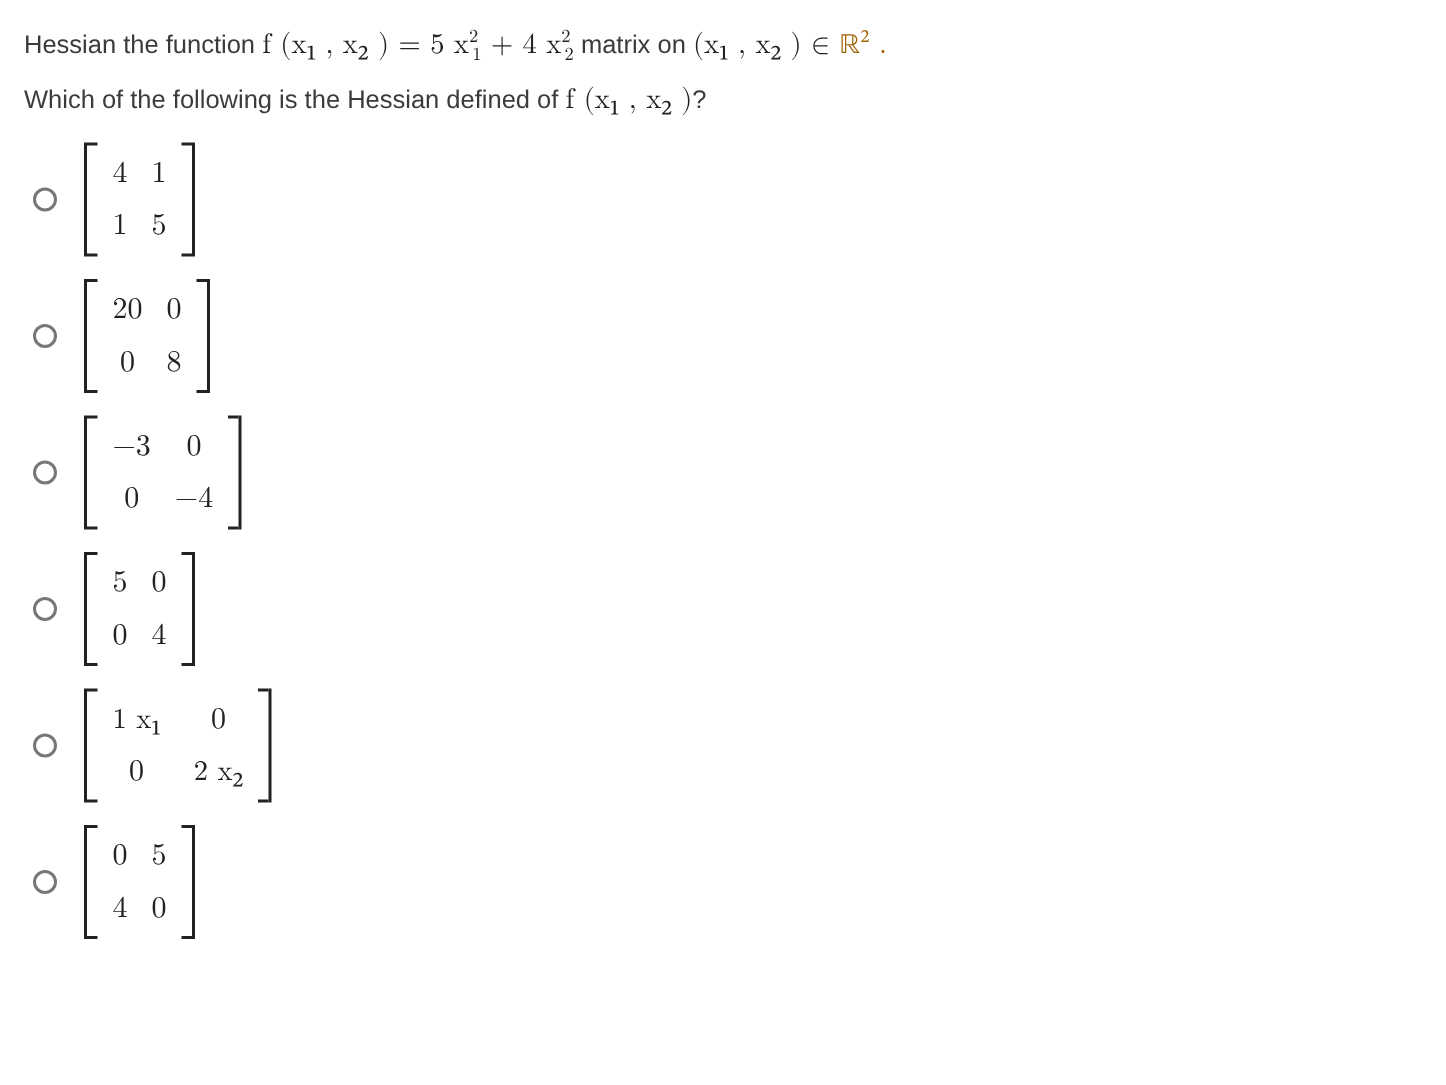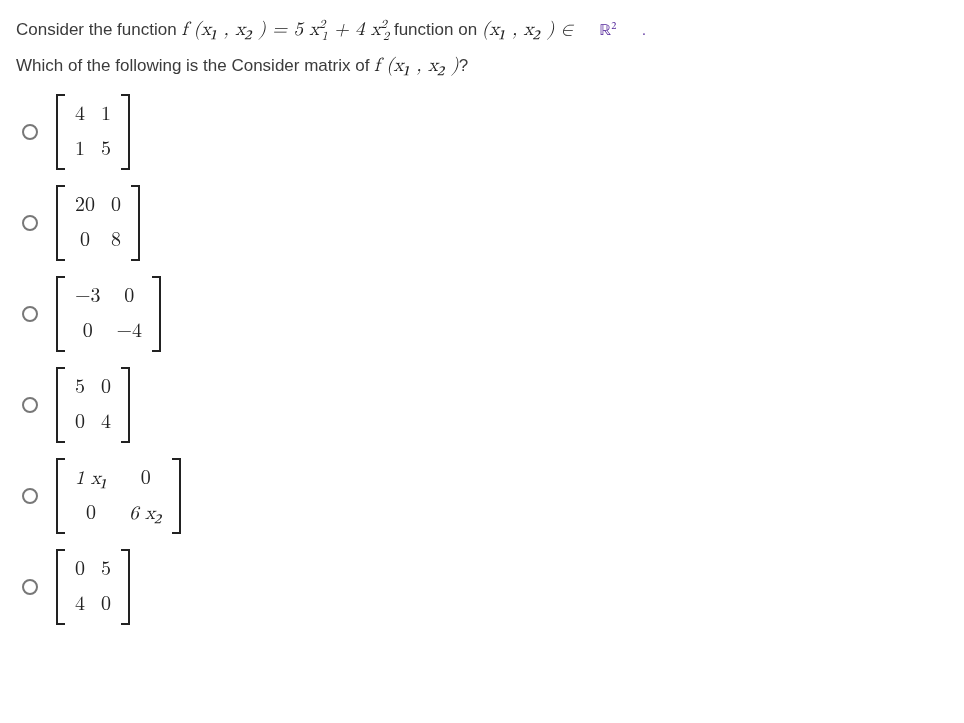--- a/index.html
+++ b/index.html
@@ -9,29 +9,27 @@
     font-family: Arial, Helvetica, sans-serif;
     font-size: 17px;
     color: #3b3b3b;
     width: 964px;
     box-sizing: border-box;
     line-height: 1.45;
   }
   .question { line-height: 1.9; margin-bottom: 8px; }
   .math-i {
     font-family: "Latin Modern Math","STIX Two Math","Cambria Math","Times New Roman",serif;
-    font-style: italic;
     font-size: 19px;
     color:#222;
   }
   .math {
     font-family: "Latin Modern Math","STIX Two Math","Cambria Math","Times New Roman",serif;
-    font-size: 16px;
-    color:#4c1d95;
-    margin-left:20px;
+    font-size: 19px;
+    color:#a16207;
   }
   .sup { font-size: 0.65em; vertical-align: super; }
   .sub { font-size: 0.65em; vertical-align: sub; }
   .bb  { font-family:"Cambria Math","STIX Two Math",serif; }
   .options { margin-top: 10px; }
   .option-row {
     display: flex;
     align-items: center;
     margin: 9px 0 15px 6px;
     gap: 18px;
@@ -77,26 +75,26 @@
     padding: 6px 10px;
     align-items:center;
     justify-items:center;
   }
   .cell { white-space:nowrap; }
 </style>
 </head>
 <body>
 
 <div class="question">
-  <span>Consider the function </span>
+  <span>Hessian the function </span>
   <span class="math-i">f (x₁ , x₂ ) = 5 </span><span class="math-i">x<span class="sup">2</span><span class="sub" style="margin-left:-4px">1</span></span><span class="math-i"> + 4 </span><span class="math-i">x<span class="sup">2</span><span class="sub" style="margin-left:-4px">2</span></span>
-  <span> function on </span>
+  <span> matrix on </span>
   <span class="math-i">(x₁ , x₂ ) ∈ </span><span class="math bb">ℝ<span class="sup">2</span></span><span class="math"> .</span>
   <br>
-  <span>Which of the following is the Consider matrix of </span>
+  <span>Which of the following is the Hessian defined of </span>
   <span class="math-i">f (x₁ , x₂ )</span><span>?</span>
 </div>
 
 <div class="options">
 
   <div class="option-row">
     <div class="radio"></div>
     <div class="matrix">
       <div class="bracket left"></div>
       <div class="cells">
@@ -152,21 +150,21 @@
   </div>
 
   <div class="option-row">
     <div class="radio"></div>
     <div class="matrix">
       <div class="bracket left"></div>
       <div class="cells" style="gap:6px 22px;">
         <div class="cell math-i">1 x₁</div>
         <div class="cell">0</div>
         <div class="cell">0</div>
-        <div class="cell math-i">6 x₂</div>
+        <div class="cell math-i">2 x₂</div>
       </div>
       <div class="bracket right"></div>
     </div>
   </div>
 
   <div class="option-row">
     <div class="radio"></div>
     <div class="matrix">
       <div class="bracket left"></div>
       <div class="cells">

